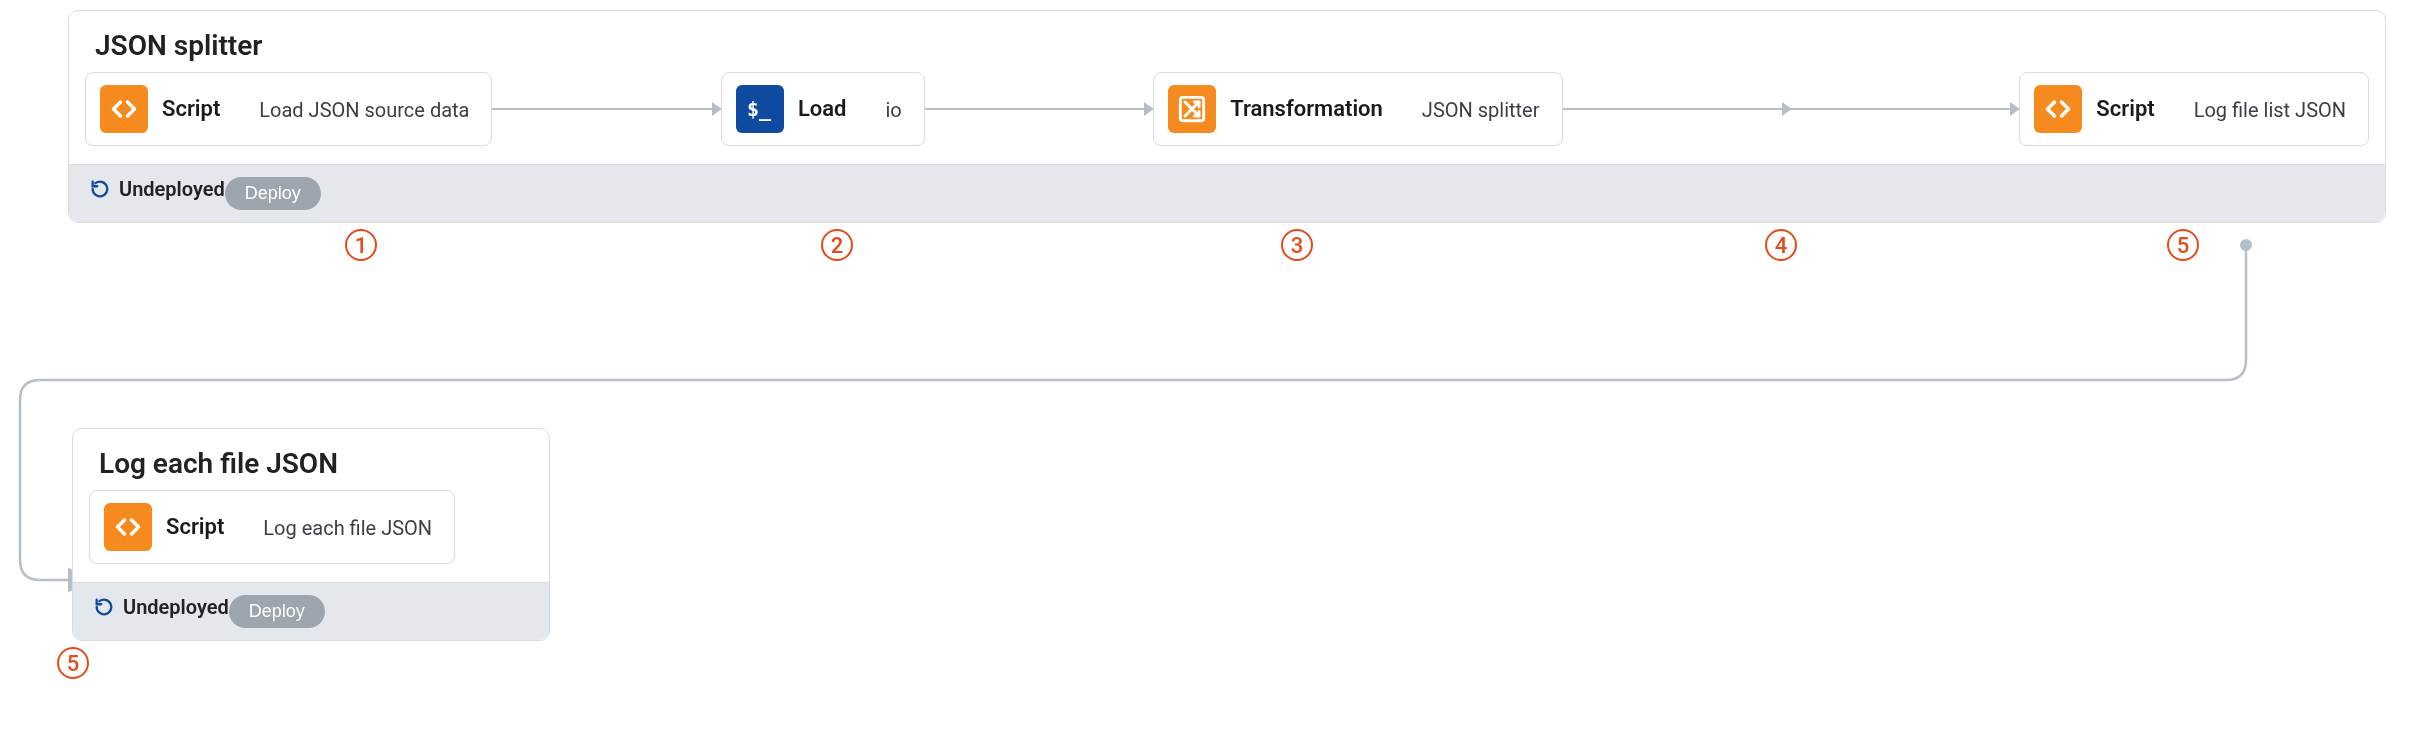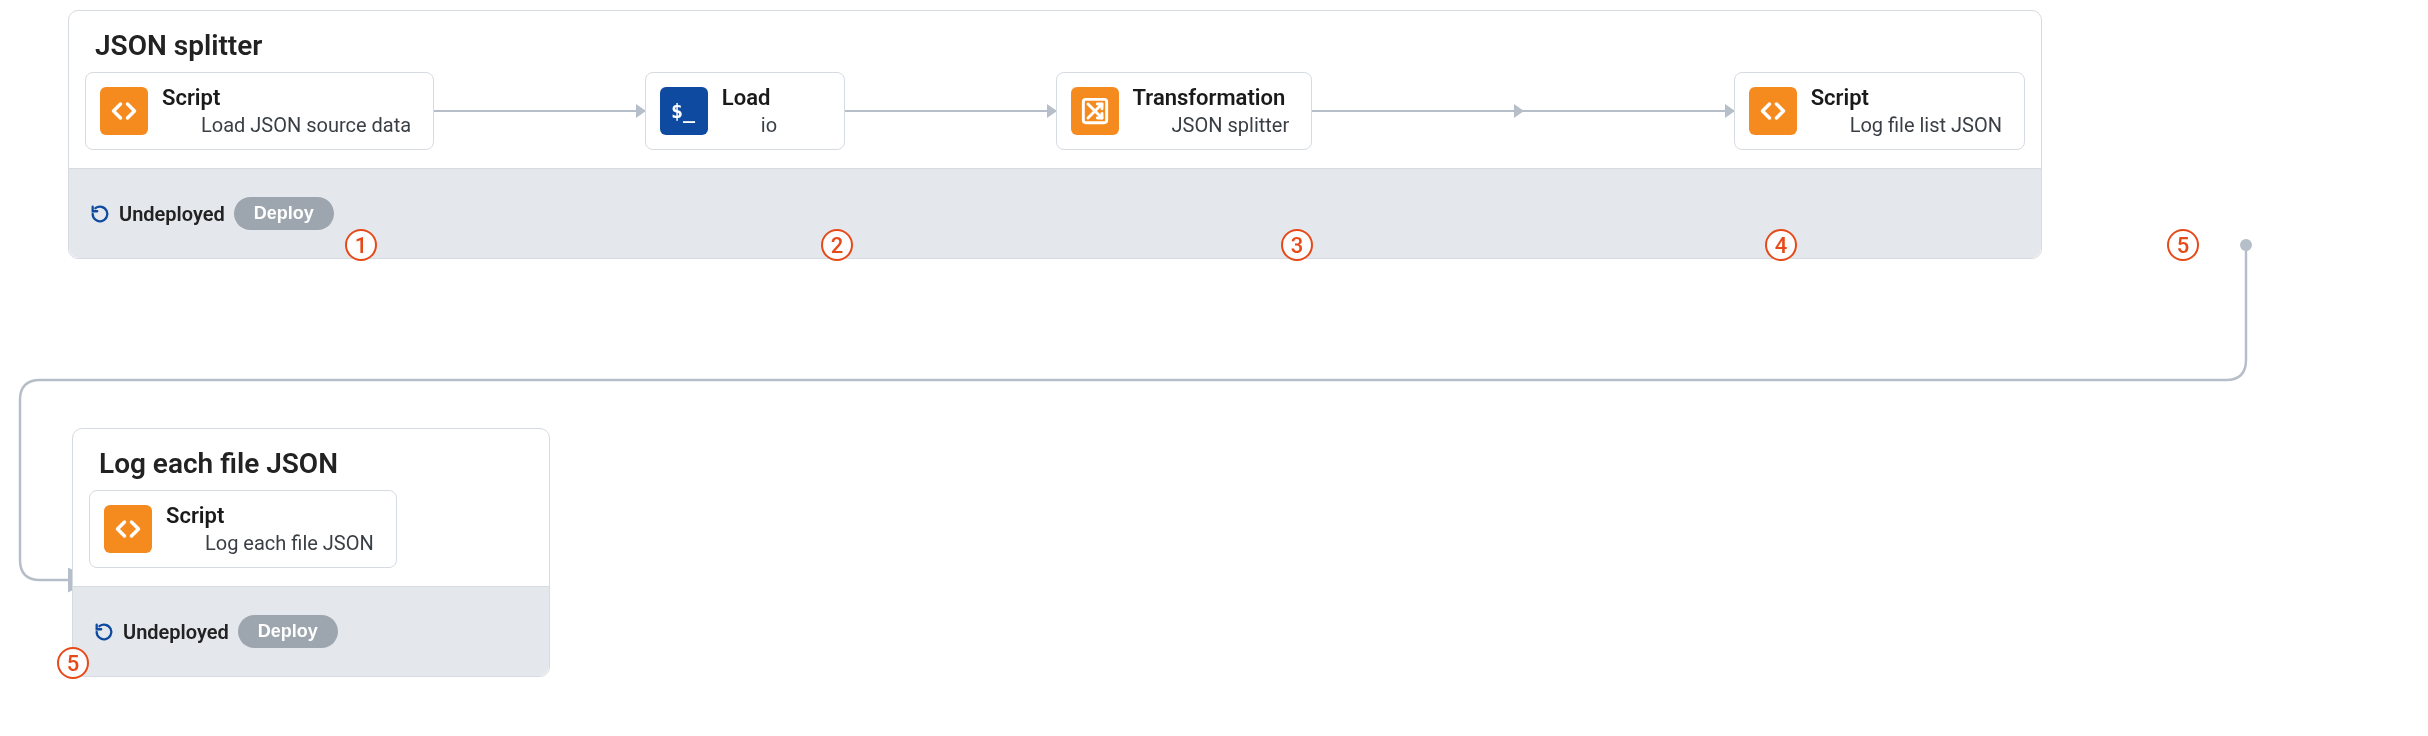--- a/index.html
+++ b/index.html
@@ -48,21 +48,21 @@
     width: 48px;
     height: 48px;
     border-radius: 6px;
     display: flex;
     align-items: center;
     justify-content: center;
     flex-shrink: 0;
   }
   .icon-orange { background: #f58a1f; }
   .icon-blue   { background: #0f4aa1; }
-  .node .labels { display: flex; flex-direction: column; }
+  .node .labels { display: flex; flex-direction: row; }
   .node .label-title { font-size: 22px; font-weight: 600; color: #1a1a1a; line-height: 1.2; }
   .node .label-sub   { font-size: 20px; color: #3a3f45; line-height: 1.2; margin-top: 2px; margin-left: 39px; }
 
   .arrow-between {
     flex: 1;
     height: 2px;
     background: #b6bfc9;
     position: relative;
     margin: 0 -1px;
   }
@@ -76,40 +76,40 @@
     border-left: 10px solid #b6bfc9;
     border-top: 7px solid transparent;
     border-bottom: 7px solid transparent;
   }
 
   .pipeline-footer {
     background: #e4e7eb;
     border-top: 1px solid #d6dbe1;
     border-radius: 0 0 10px 10px;
     display: flex;
-    align-items: center;
-    gap: 9px;
-    padding: 28px 20px;
+    align-items: flex-start;
+    gap: 0;
+    padding: 12px 20px;
   }
   .footer-status {
     display: flex;
     align-items: center;
     gap: 8px;
     font-size: 20px;
     font-weight: 600;
     color: #222;
   }
   .deploy-btn {
     background: #9da5ae;
     color: #ffffff;
     border: none;
     border-radius: 999px;
     padding: 6px 20px;
     font-size: 18px;
-    font-weight: 700;
+    font-weight: 400;
     cursor: pointer;
   }
 
   
   .callout {
     position: absolute;
     width: 32px; height: 32px;
     border: 2.5px solid #e64a19;
     border-radius: 50%;
     color: #e64a19;
@@ -151,21 +151,21 @@
   <path d="M 2246 245
            L 2246 360
            Q 2246 380 2226 380
            L 40 380
            Q 20 380 20 400
            L 20 560
            Q 20 580 40 580
            L 88 580" fill="none" stroke="#b6bfc9" stroke-width="2.5" marker-end="url(#connArrow)"></path>
 </svg>
 
-<div class="pipeline-card" style="left:68px; top:10px; width:1974px;">
+<div class="pipeline-card" style="left:68px; top:10px; width:2318px;">
   <div class="pipeline-title">JSON splitter</div>
 
   <div class="nodes-row">
 
     <div class="node">
       <div class="icon icon-orange">
         <svg width="28" height="28" viewBox="0 0 24 24" fill="none" stroke="#fff" stroke-width="3" stroke-linecap="round" stroke-linejoin="round">
             <polyline points="9 6 3 12 9 18"></polyline>
             <polyline points="15 6 21 12 15 18"></polyline>
           </svg>

